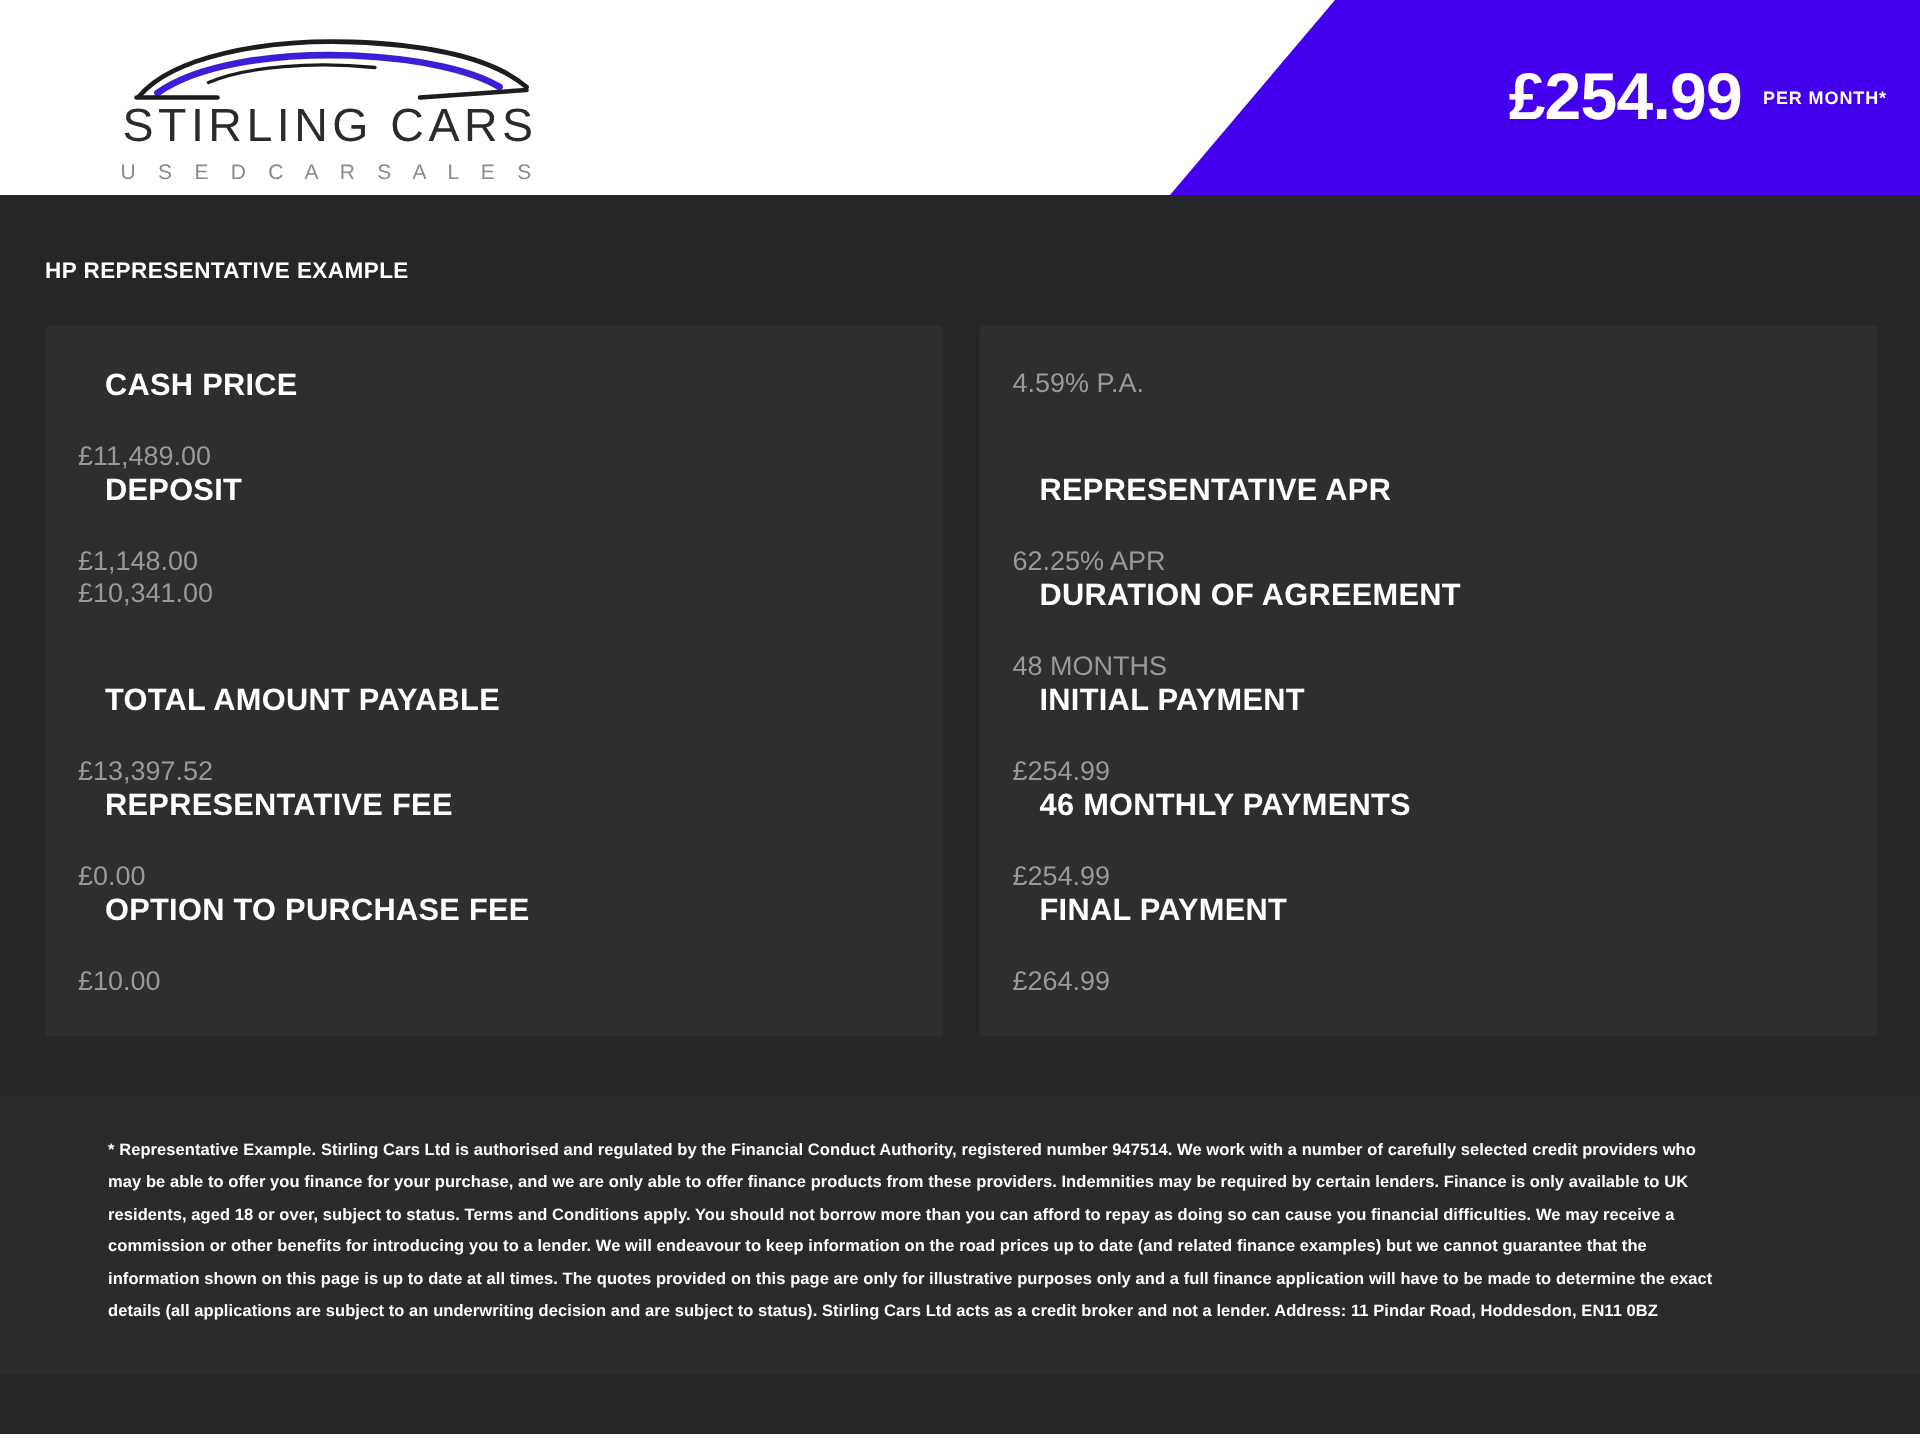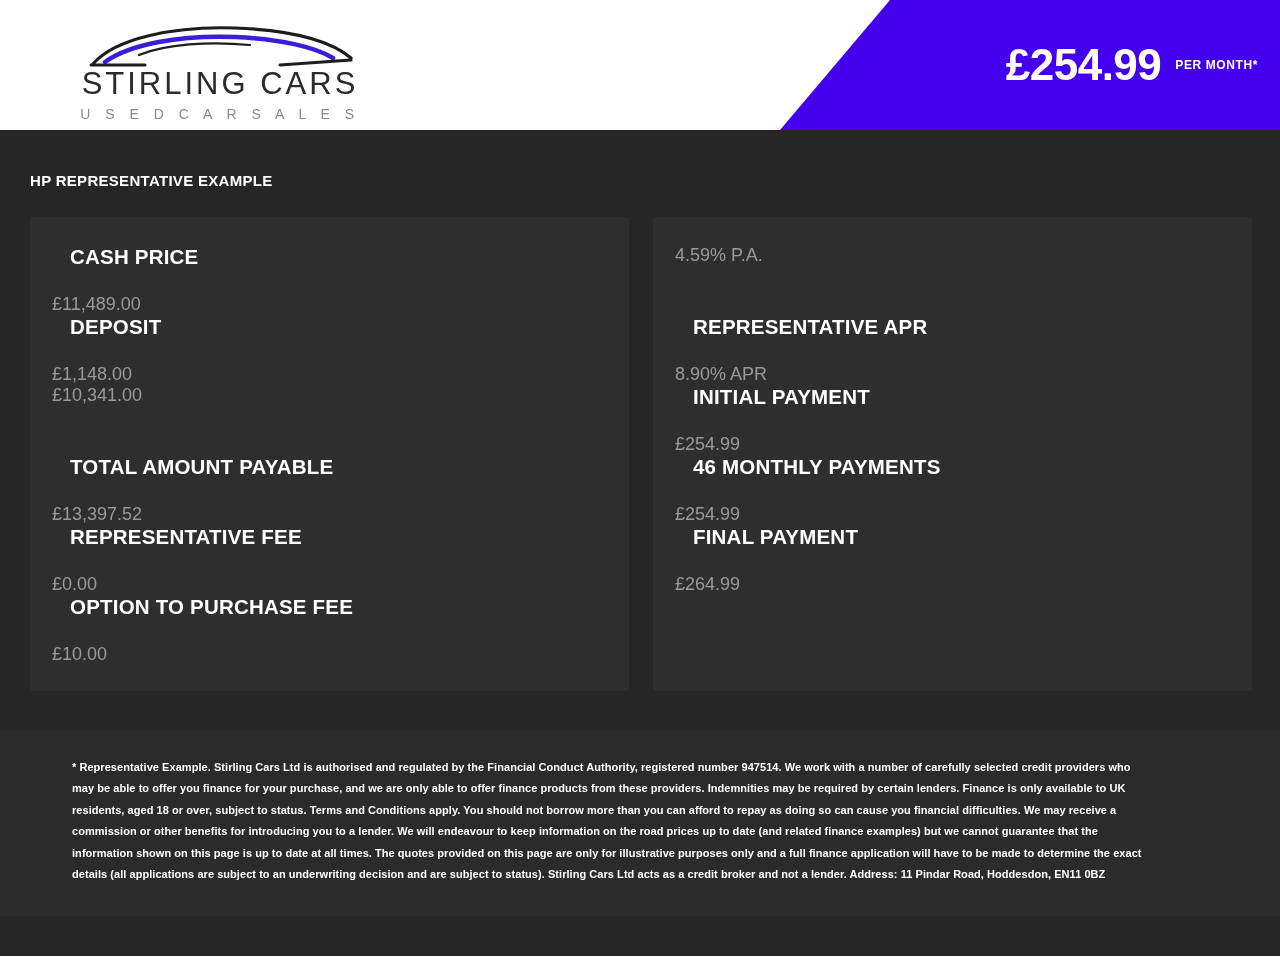--- a/index.html
+++ b/index.html
@@ -155,21 +155,25 @@
           <span class="value">£10.00</span>
         </div>
       </div>
 
       <div class="panel right">
         <div class="row">
           <span class="value">4.59% P.A.</span>
         </div>
         <div class="row">
           <span class="label">REPRESENTATIVE APR</span>
-          <span class="value">8.90% APR</span>
+          <span class="value">62.25% APR</span>
+        </div>
+        <div class="row">
+          <span class="label">DURATION OF AGREEMENT</span>
+          <span class="value">48 MONTHS</span>
         </div>
         <div class="row">
           <span class="label">INITIAL PAYMENT</span>
           <span class="value">£254.99</span>
         </div>
         <div class="row">
           <span class="label">46 MONTHLY PAYMENTS</span>
           <span class="value">£254.99</span>
         </div>
         <div class="row">

